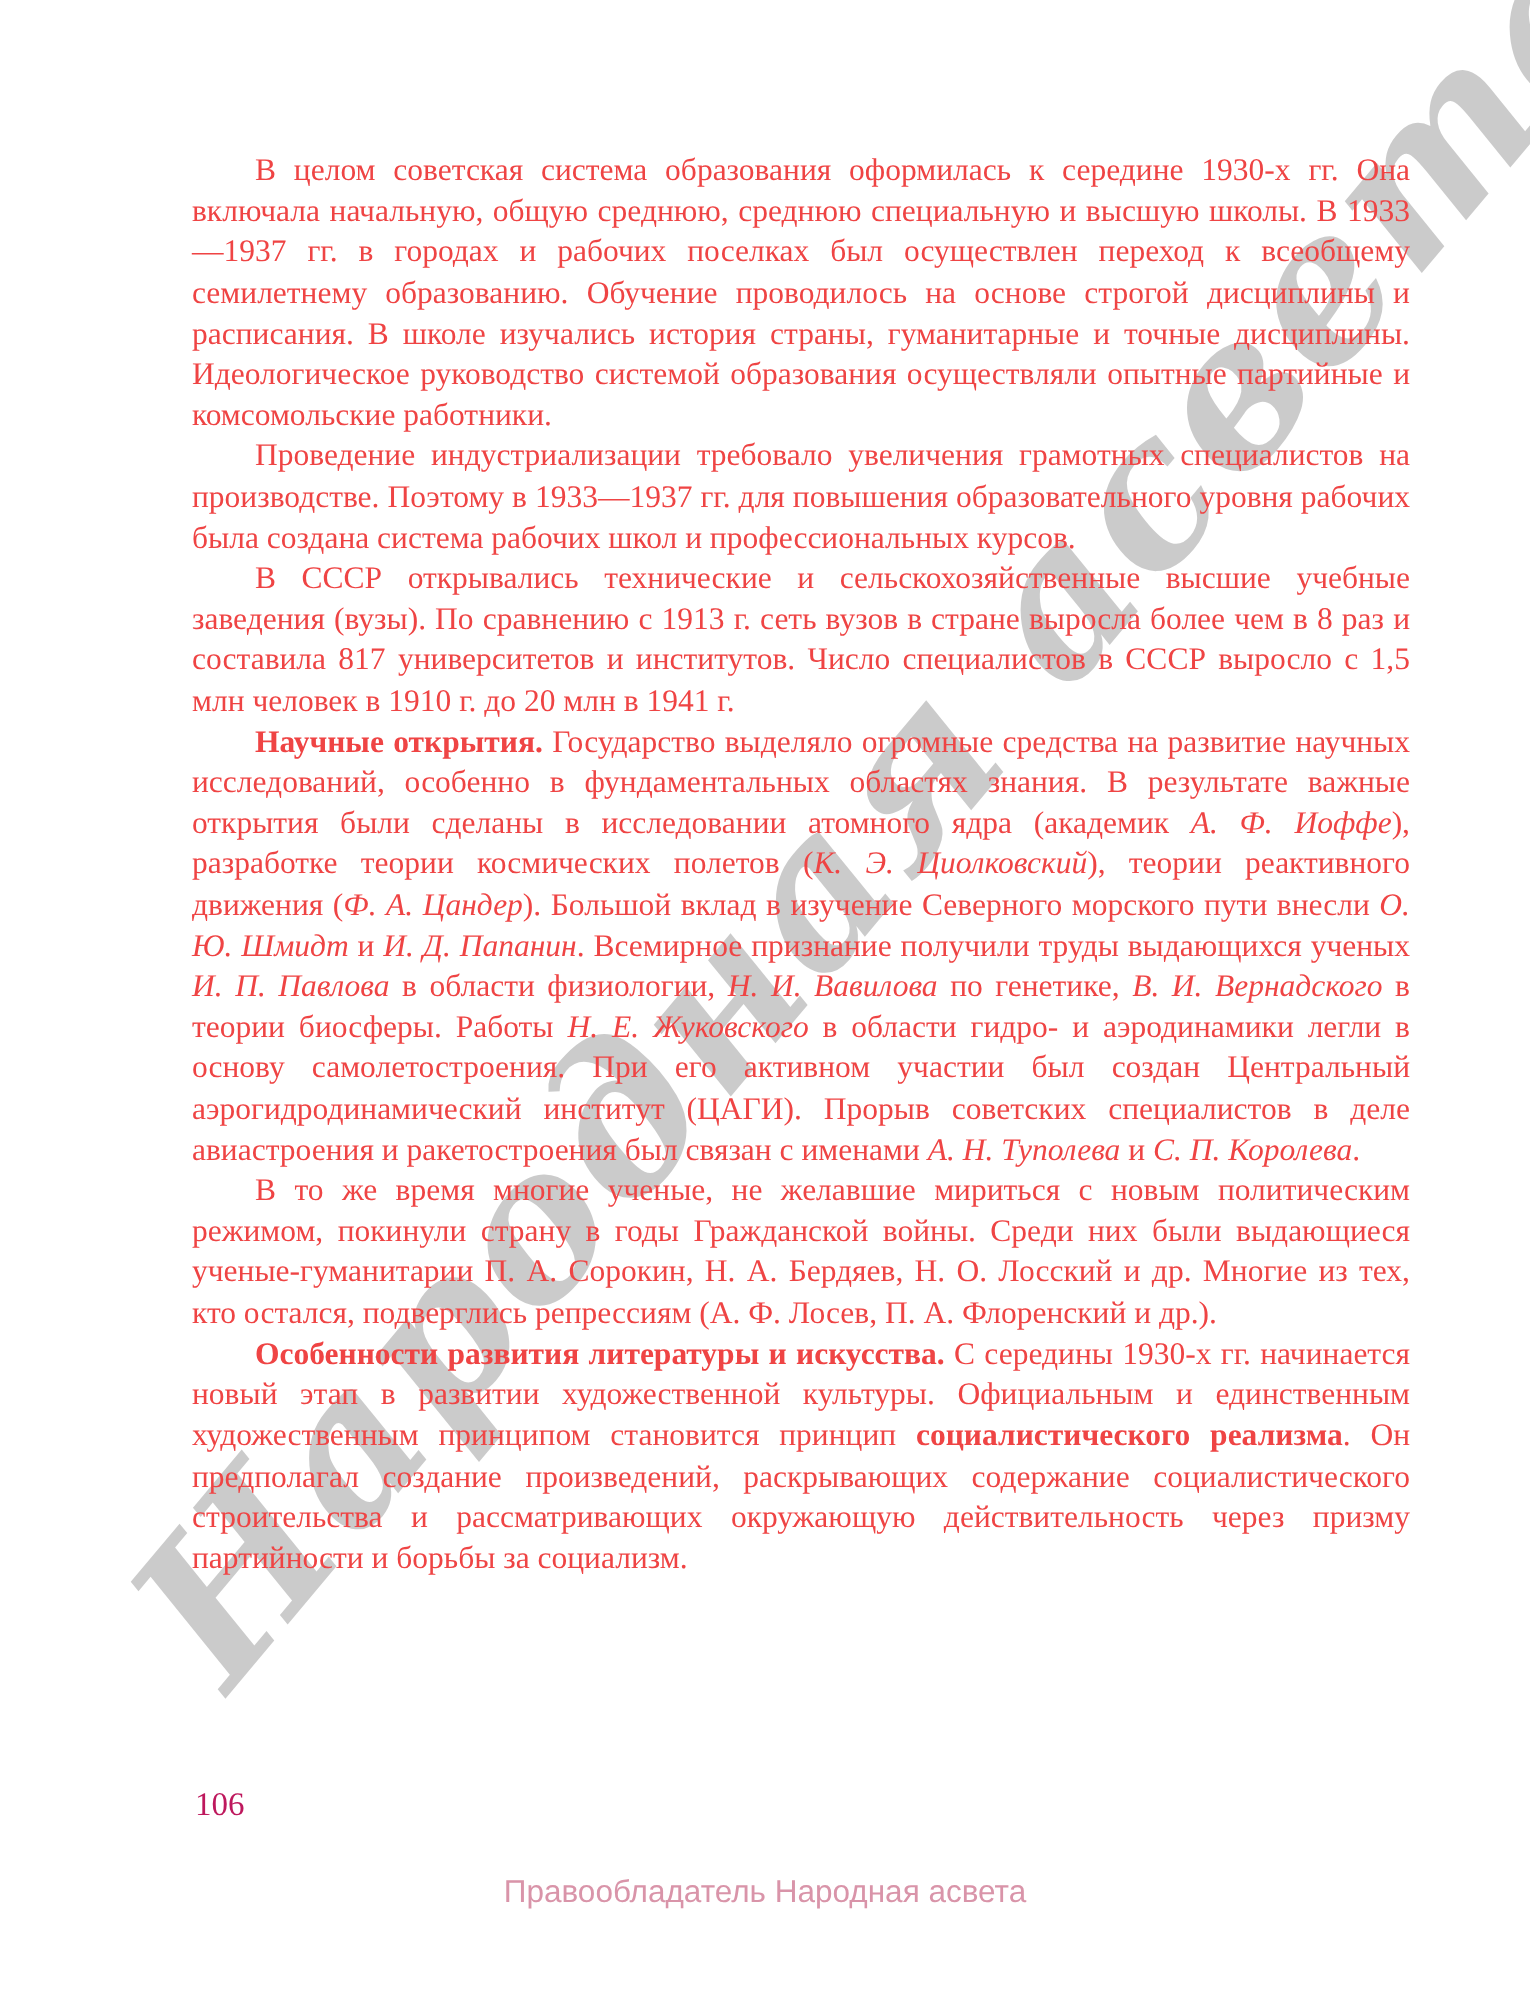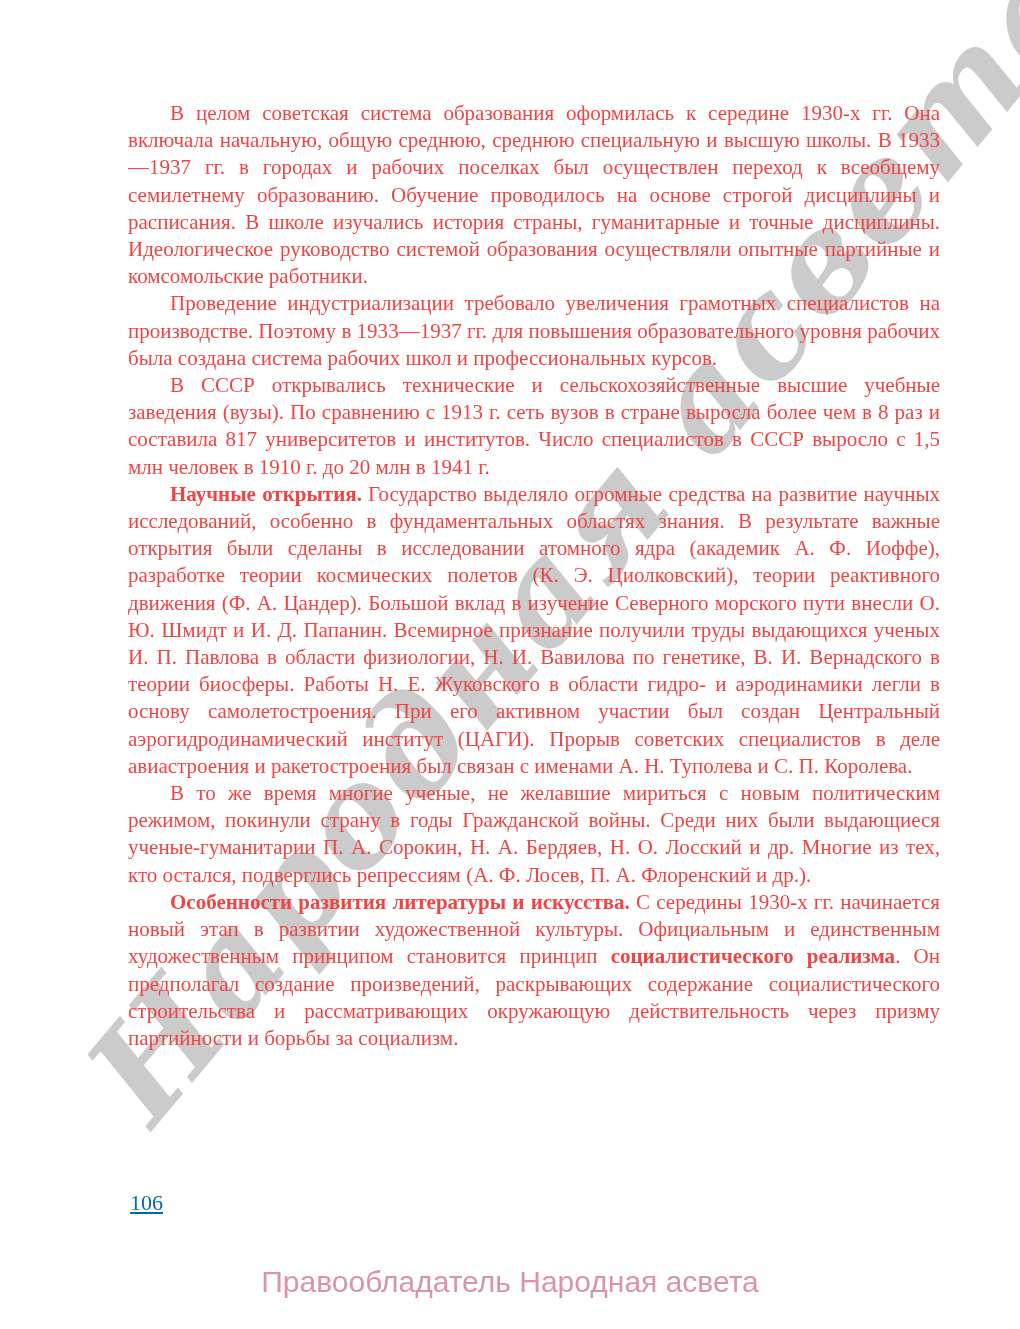--- a/index.html
+++ b/index.html
@@ -28,46 +28,45 @@
     position:absolute;
     left:128px;top:100px;
     width:812px;
     font-size:21px;
     line-height:27.2px;
     text-align:justify;
     z-index:2;
   }
   .para{margin:0;text-indent:42px;}
   .b{font-weight:700;}
-  .i{margin-top:40px;}
+  .i{font-style:italic;margin-top:40px;}
   .page-number{
     position:absolute;
     left:130px;top:1190px;
     font-size:22px;
     z-index:2;
   }
   .footer{
     position:absolute;
     left:0;top:1250px;
     width:100%;
     text-align:center;
     font-family:"Liberation Sans","DejaVu Sans",sans-serif;
-    font-size:30px;
+    font-size:21px;
     z-index:2;
-    margin-top:15px;
   }
 </style>
 </head>
 <body>
 
 <div class="page" style="background: rgb(255, 255, 255);">
   <div class="watermark" style="color: rgba(118, 118, 118, 0.38);">Народная асвета</div>
   <main class="text-block" style="color: #ef4444;">
       <p class="para"><span class="">В целом советская система образования оформилась к середине 1930-х гг. Она включала начальную, общую среднюю, среднюю специальную и высшую школы. В 1933—1937 гг. в городах и рабочих поселках был осуществлен переход к всеобщему семилетнему образованию. Обучение проводилось на основе строгой дисциплины и расписания. В школе изучались история страны, гуманитарные и точные дисциплины. Идеологическое руководство системой образования осуществляли опытные партийные и комсомольские работники.</span></p>
       <p class="para"><span class="">Проведение индустриализации требовало увеличения грамотных специалистов на производстве. Поэтому в 1933—1937 гг. для повышения образовательного уровня рабочих была создана система рабочих школ и профессиональных курсов.</span></p>
       <p class="para"><span class="">В СССР открывались технические и сельскохозяйственные высшие учебные заведения (вузы). По сравнению с 1913 г. сеть вузов в стране выросла более чем в 8 раз и составила 817 университетов и институтов. Число специалистов в СССР выросло с 1,5 млн человек в 1910 г. до 20 млн в 1941 г.</span></p>
       <p class="para"><span class="b">Научные открытия. </span><span class="">Государство выделяло огромные средства на развитие научных исследований, особенно в фундаментальных областях знания. В результате важные открытия были сделаны в исследовании атомного ядра (академик </span><span class="i">А. Ф. Иоффе</span><span class="">), разработке теории космических полетов (</span><span class="i">К. Э. Циолковский</span><span class="">), теории реактивного движения (</span><span class="i">Ф. А. Цандер</span><span class="">). Большой вклад в изучение Северного морского пути внесли </span><span class="i">О. Ю. Шмидт</span><span class=""> и </span><span class="i">И. Д. Папанин</span><span class="">. Всемирное признание получили труды выдающихся ученых </span><span class="i">И. П. Павлова</span><span class=""> в области физиологии, </span><span class="i">Н. И. Вавилова</span><span class=""> по генетике, </span><span class="i">В. И. Вернадского</span><span class=""> в теории биосферы. Работы </span><span class="i">Н. Е. Жуковского</span><span class=""> в области гидро- и аэродинамики легли в основу самолетостроения. При его активном участии был создан Центральный аэрогидродинамический институт (ЦАГИ). Прорыв советских специалистов в деле авиастроения и ракетостроения был связан с именами </span><span class="i">А. Н. Туполева</span><span class=""> и </span><span class="i">С. П. Королева</span><span class="">.</span></p>
       <p class="para"><span class="">В то же время многие ученые, не желавшие мириться с новым политическим режимом, покинули страну в годы Гражданской войны. Среди них были выдающиеся ученые-гуманитарии П. А. Сорокин, Н. А. Бердяев, Н. О. Лосский и др. Многие из тех, кто остался, подверглись репрессиям (А. Ф. Лосев, П. А. Флоренский и др.).</span></p>
       <p class="para"><span class="b">Особенности развития литературы и искусства. </span><span class="">С середины 1930-х гг. начинается новый этап в развитии художественной культуры. Официальным и единственным художественным принципом становится принцип </span><span class="b">социалистического реализма</span><span class="">. Он предполагал создание произведений, раскрывающих содержание социалистического строительства и рассматривающих окружающую действительность через призму партийности и борьбы за социализм.</span></p>
     </main>
-  <div class="page-number" style="color: #0369a1; text-decoration: underline;">106</div>
+  <div class="page-number" style="color: #be185d;">106</div>
   <div class="footer" style="color: rgb(217, 148, 169);">Правообладатель Народная асвета</div>
 </div>
 
 </body></html>

